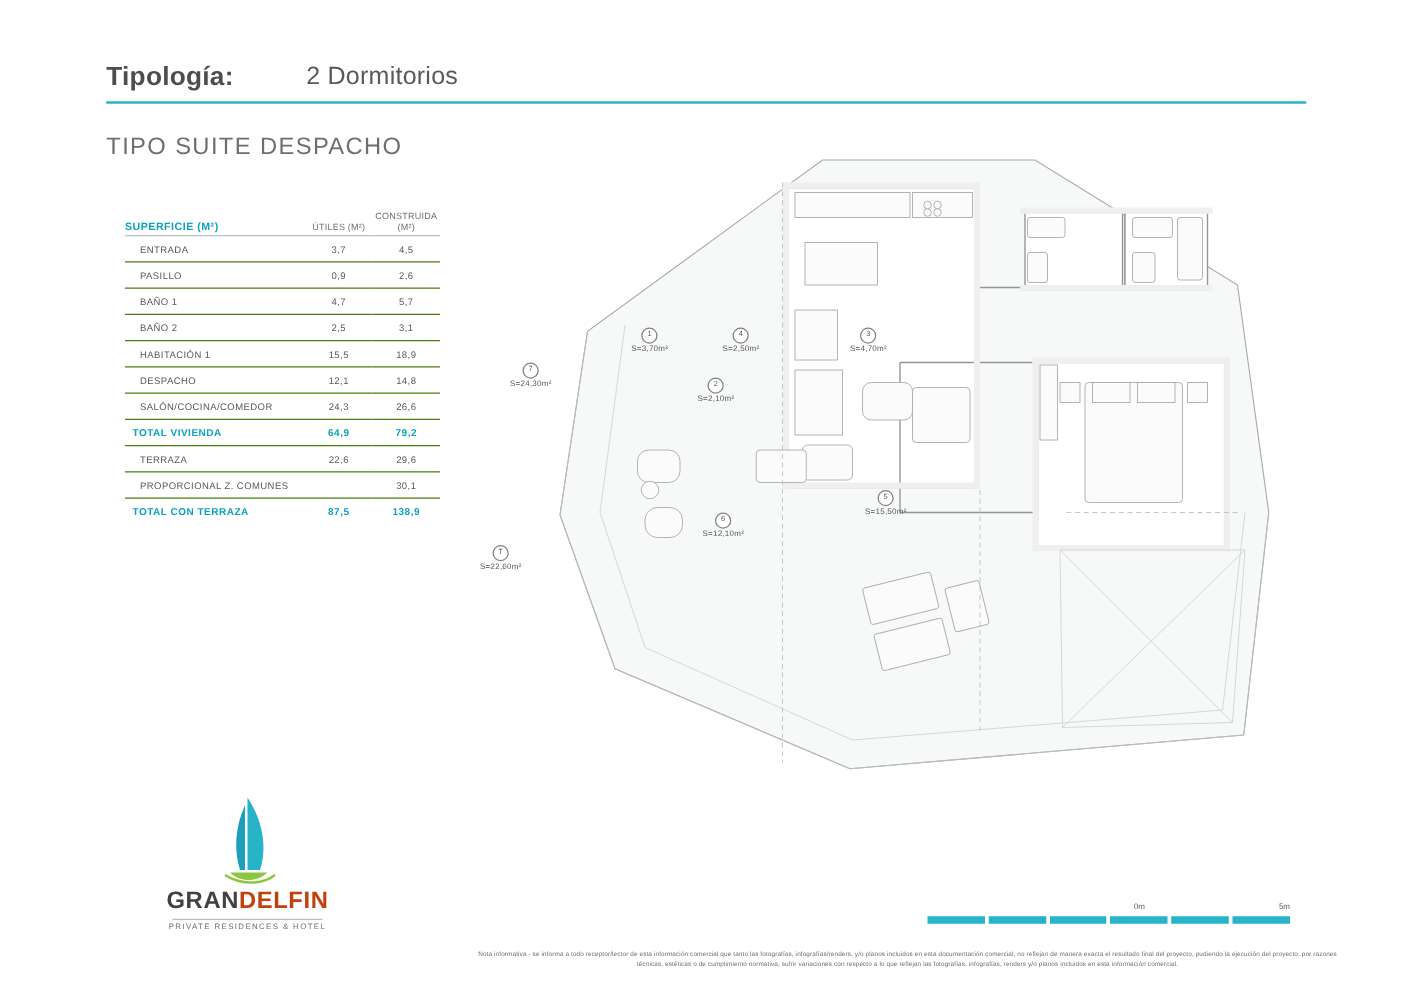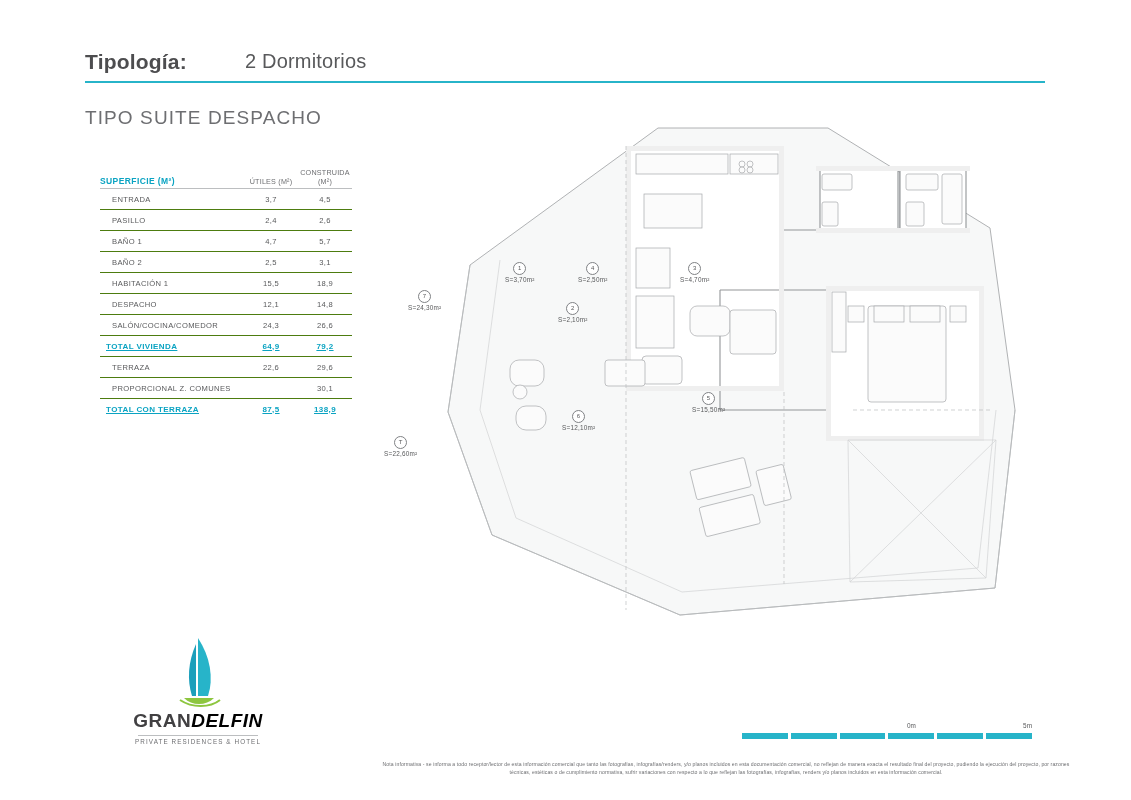--- a/index.html
+++ b/index.html
@@ -25,40 +25,40 @@
     font-size:8.5px;font-weight:bold;color:#0aa3c2;letter-spacing:.4px;
     text-align:left;padding:0 0 2px 0;vertical-align:bottom;
   }
   thead th.num{text-align:center;font-weight:normal;color:#6d6e71;font-size:7.2px;letter-spacing:.2px;}
   tbody td{
     font-size:7.6px;color:#58595b;padding:5.5px 0;border-top:1px solid #4d7c0f;
     letter-spacing:.35px;
   }
   tbody td.name{padding-left:12px;}
   tbody td.num{text-align:center;width:54px;}
-  tr.total td{color:#0aa3c2;font-weight:bold;font-size:8px;letter-spacing:.4px;text-decoration:underline;}
+  tr.total td{color:#0aa3c2;font-weight:bold;font-size:8px;letter-spacing:.4px;}
   tr.total td.name{padding-left:6px;}
   tr.first td{border-top:1px solid #bcbec0;}
 
   
   .plan{position:absolute;left:430px;top:110px;width:640px;height:520px;}
   .plan svg{display:block;}
 
   .tag{position:absolute;text-align:center;font-size:6.4px;color:#58595b;letter-spacing:.2px;}
   .tag .circle{
     display:inline-block;width:11px;height:11px;border:1px solid #808285;border-radius:50%;
     line-height:10px;font-size:6px;color:#58595b;text-align:center;background:#fff;
   }
   .tag .area{display:block;margin-top:1px;white-space:nowrap;}
 
   
   .logo{position:absolute;left:88px;top:636px;width:220px;text-align:center;}
   .logo-mark{height:74px;position:relative;}
   .logo-text{font-size:19px;letter-spacing:.5px;color:#414042;font-weight:bold;}
-  .logo-text .light{color:#000000;font-style:italic;}
+  .logo-text .light{color:#c2410c;}
   .logo-sub{font-size:6.3px;letter-spacing:1.1px;color:#6d6e71;margin-top:2px;}
   .logo-rule{width:120px;height:1px;background:#bcbec0;margin:3px auto 0;}
 
   
   .scalebar{position:absolute;left:742px;top:722px;width:290px;}
   .scale-labels{position:relative;height:11px;font-size:6.4px;color:#58595b;}
   .scale-labels .l0{position:absolute;left:165px;}
   .scale-labels .l5{position:absolute;right:0;}
   .scale-segs{display:flex;height:6px;}
   .scale-segs div{flex:1;margin-right:3px;}
@@ -94,21 +94,21 @@
         </tr>
       </thead>
       <tbody>
         <tr class="first">
           <td class="name">ENTRADA</td>
           <td class="num">3,7</td>
           <td class="num">4,5</td>
         </tr>
         <tr>
           <td class="name">PASILLO</td>
-          <td class="num">2,4</td>
+          <td class="num">0,9</td>
           <td class="num">2,6</td>
         </tr>
         <tr>
           <td class="name">BAÑO 1</td>
           <td class="num">4,7</td>
           <td class="num">5,7</td>
         </tr>
         <tr>
           <td class="name">BAÑO 2</td>
           <td class="num">2,5</td>

